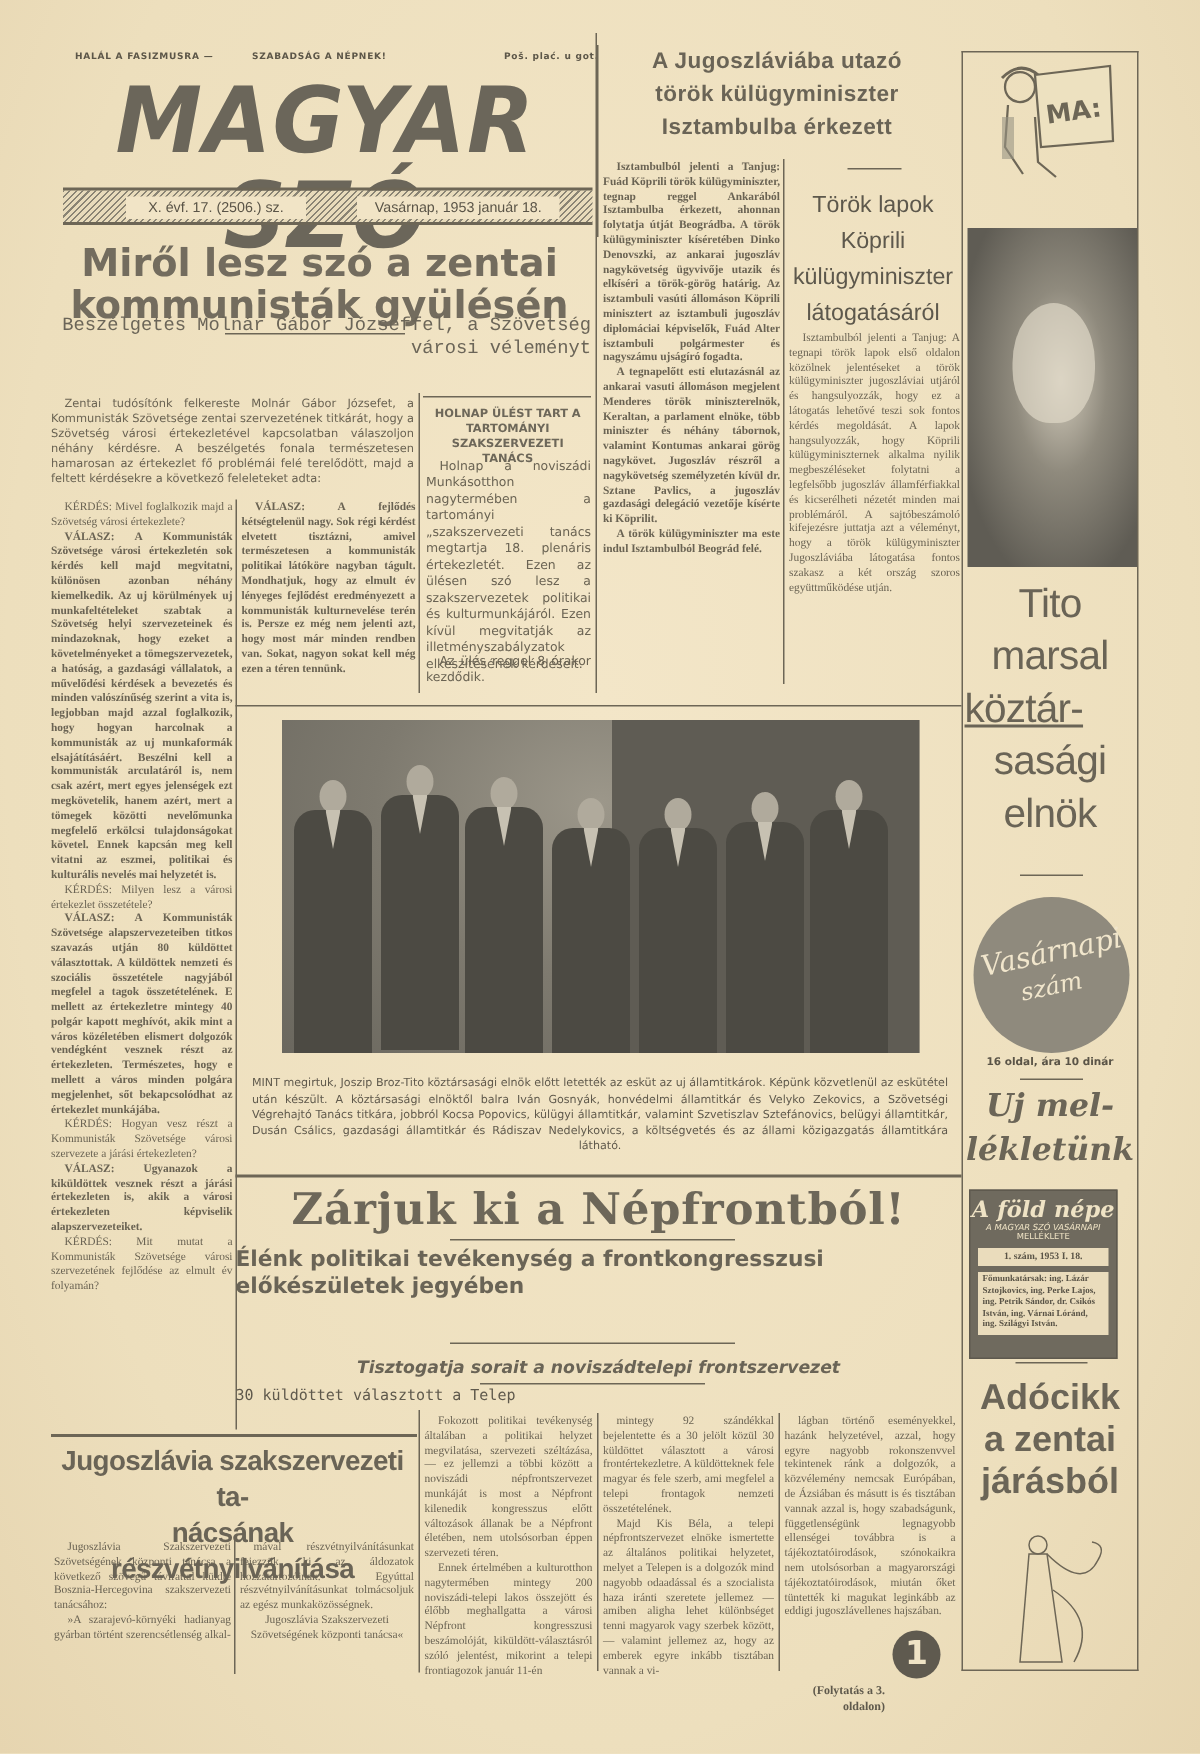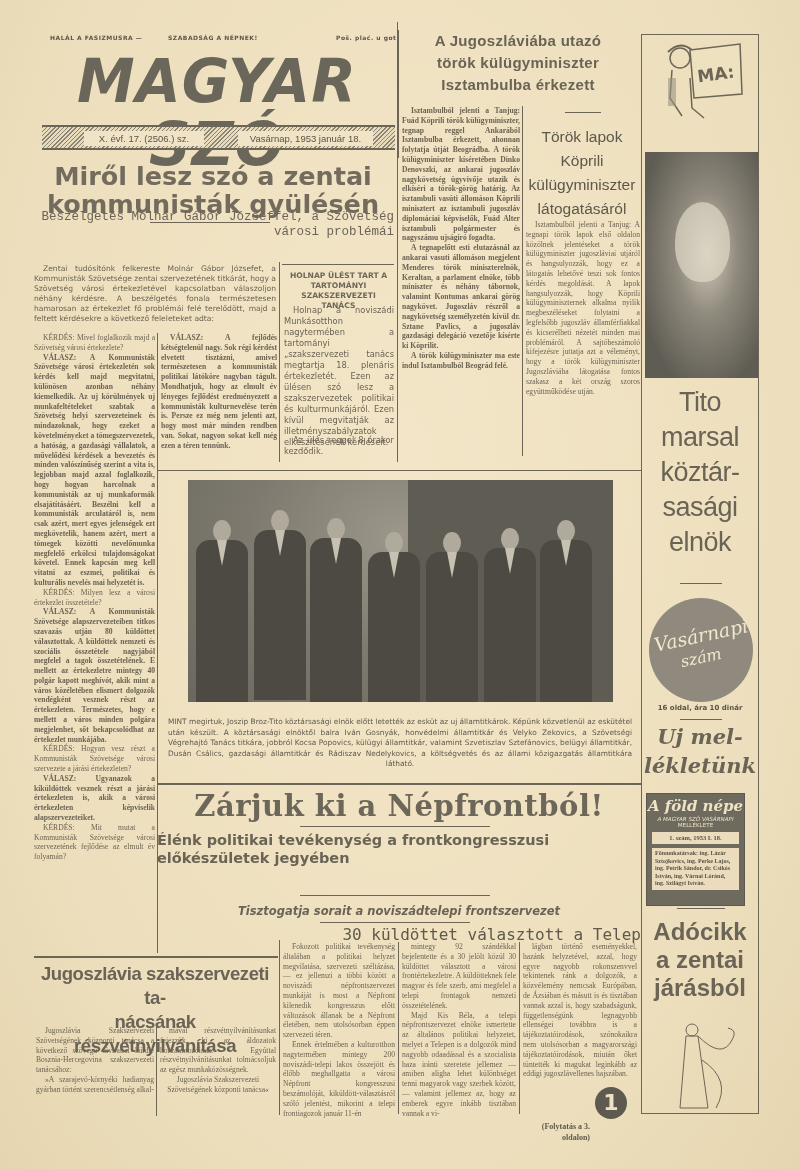--- a/index.html
+++ b/index.html
@@ -59,21 +59,21 @@
   </div>
   <div class="rule-v" style="left:398px;top:30px;height:128px;"></div>
 
   <div class="abs h-big" style="left:32px;top:162px;width:362px;font-size:25.5px;line-height:28px;">
     <div>Miről lesz szó a zentai</div>
     <div>kommunisták gyülésén</div>
   </div>
   <div class="rule-h" style="left:150px;top:222px;width:120px;"></div>
   <div class="abs" style="left:32px;top:210px;width:362px;text-align:right;font-family:Liberation Mono, monospace;font-size:12.5px;line-height:15px;color:#6b6558;">
     <div>Beszélgetés Molnár Gábor Józseffel, a Szövetség</div>
-    <div>városi problémái</div>
+    <div>városi véleményt</div>
   </div>
   <div class="abs body-sans indent" style="left:34px;top:264px;width:242px;font-size:7.6px;line-height:10px;">Zentai tudósítónk felkereste Molnár Gábor Józsefet, a Kommunisták Szövetsége zentai szervezetének titkárát, hogy a Szövetség városi értekezletével kapcsolatban válaszoljon néhány kérdésre. A beszélgetés fonala természetesen hamarosan az értekezlet fő problémái felé terelődött, majd a feltett kérdésekre a következő feleleteket adta:</div>
 
   <div class="abs" style="left:34px;top:333px;width:121px;">
     <p class="body-txt indent">KÉRDÉS: Mivel foglalkozik majd a Szövetség városi értekezlete?</p>
     <p class="body-txt bold indent">VÁLASZ: A Kommunisták Szövetsége városi értekezletén sok kérdés kell majd megvitatni, különösen azonban néhány kiemelkedik. Az uj körülmények uj munkafeltételeket szabtak a Szövetség helyi szervezeteinek és mindazoknak, hogy ezeket a követelményeket a tömegszervezetek, a hatóság, a gazdasági vállalatok, a művelődési kérdések a bevezetés és minden valószínűség szerint a vita is, legjobban majd azzal foglalkozik, hogy hogyan harcolnak a kommunisták az uj munkaformák elsajátításáért. Beszélni kell a kommunisták arculatáról is, nem csak azért, mert egyes jelenségek ezt megkövetelik, hanem azért, mert a tömegek közötti nevelőmunka megfelelő erkölcsi tulajdonságokat követel. Ennek kapcsán meg kell vitatni az eszmei, politikai és kulturális nevelés mai helyzetét is.</p>
     <p class="body-txt indent">KÉRDÉS: Milyen lesz a városi értekezlet összetétele?</p>
     <p class="body-txt bold indent">VÁLASZ: A Kommunisták Szövetsége alapszervezeteiben titkos szavazás utján 80 küldöttet választottak. A küldöttek nemzeti és szociális összetétele nagyjából megfelel a tagok összetételének. E mellett az értekezletre mintegy 40 polgár kapott meghívót, akik mint a város közéletében elismert dolgozók vendégként vesznek részt az értekezleten. Természetes, hogy e mellett a város minden polgára megjelenhet, sőt bekapcsolódhat az értekezlet munkájába.</p>
     <p class="body-txt indent">KÉRDÉS: Hogyan vesz részt a Kommunisták Szövetsége városi szervezete a járási értekezleten?</p>
     <p class="body-txt bold indent">VÁLASZ: Ugyanazok a kiküldöttek vesznek részt a járási értekezleten is, akik a városi értekezleten képviselik alapszervezeteiket.</p>
@@ -125,21 +125,21 @@
       <text x="56" y="42" text-anchor="middle" font-family="DejaVu Sans, sans-serif" font-weight="bold" font-size="17" fill="#6d6656" transform="rotate(-8 56 38)">MA:</text>
     </svg>
   </div>
 
   <div class="photo" style="left:645px;top:152px;width:113px;height:226px;background:radial-gradient(ellipse at 55% 45%, #d2cbbb 0%, #8f8a7d 35%, #5f5c54 80%);">
     <div style="position:absolute;left:30px;top:50px;width:55px;height:80px;border-radius:50% 50% 45% 45%;background:#e0d9c8;opacity:0.7;"></div>
   </div>
 
   <div class="abs h-cond" style="left:643px;top:385px;width:114px;font-size:27px;line-height:35px;font-weight:normal;color:#6a6456;letter-spacing:-0.5px;">
     <div>Tito marsal</div>
-    <div style="text-align:center;padding-right:0;">köztár-</div>
+    <div style="text-align:left;padding-right:0;text-decoration:underline;">köztár-</div>
     <div>sasági</div>
     <div>elnök</div>
   </div>
   <div class="rule-h" style="left:680px;top:583px;width:42px;"></div>
 
   <div class="circle-ad">
     <div style="margin-top:26px;font-size:19px;transform:rotate(-12deg);">Vasárnapi</div>
     <div style="margin-top:2px;font-size:16px;transform:rotate(-12deg);">szám</div>
   </div>
   <div class="abs" style="left:643px;top:704px;width:114px;text-align:center;font-family:'DejaVu Sans',sans-serif;font-weight:bold;font-size:7px;color:#5a5447;">16 oldal, ára 10 dinár</div>
@@ -223,21 +223,21 @@
   <div class="rule-h thick" style="left:157px;top:783px;width:484px;"></div>
   <div class="abs" style="left:157px;top:788px;width:484px;text-align:center;font-family:'DejaVu Serif',serif;font-weight:bold;font-size:29px;line-height:36px;color:#6d6759;letter-spacing:0.5px;">Zárjuk ki a Népfrontból!</div>
   <div class="rule-h" style="left:300px;top:826px;width:190px;"></div>
   <div class="abs" style="left:157px;top:831px;width:484px;text-align:left;font-family:'DejaVu Sans',sans-serif;font-weight:bold;font-size:14.5px;line-height:18px;color:#6a6456;">
     <div>Élénk politikai tevékenység a frontkongresszusi</div>
     <div>előkészületek jegyében</div>
   </div>
   <div class="rule-h" style="left:300px;top:895px;width:190px;"></div>
   <div class="abs" style="left:157px;top:904px;width:484px;text-align:center;font-family:'DejaVu Sans',sans-serif;font-weight:bold;font-style:italic;font-size:11.5px;color:#6a6456;">Tisztogatja sorait a noviszádtelepi frontszervezet</div>
   <div class="rule-h" style="left:320px;top:922px;width:150px;"></div>
-  <div class="abs" style="left:157px;top:925px;width:484px;text-align:right;font-family:'DejaVu Sans Mono',monospace;font-size:16px;color:#5f594c;">30 küldöttet választott a Telep</div>
+  <div class="abs" style="left:157px;top:925px;width:484px;text-align:left;font-family:'DejaVu Sans Mono',monospace;font-size:10px;color:#5f594c;">30 küldöttet választott a Telep</div>
 
   <div class="abs" style="left:283px;top:942px;width:112px;">
     <p class="body-txt indent">Fokozott politikai tevékenység általában a politikai helyzet megvilatása, szervezeti széltázása, — ez jellemzi a többi között a noviszádi népfrontszervezet munkáját is most a Népfront kilenedik kongresszus előtt változások állanak be a Népfront életében, nem utolsósorban éppen szervezeti téren.</p>
     <p class="body-txt indent">Ennek értelmében a kulturotthon nagytermében mintegy 200 noviszádi-telepi lakos összejött és élőbb meghallgatta a városi Népfront kongresszusi beszámolóját, kiküldött-választásról szóló jelentést, mikorint a telepi frontiagozok január 11-én</p>
   </div>
   <div class="rule-v" style="left:398px;top:942px;height:172px;"></div>
   <div class="abs" style="left:402px;top:942px;width:114px;">
     <p class="body-txt indent">mintegy 92 szándékkal bejelentette és a 30 jelölt közül 30 küldöttet választott a városi frontértekezletre. A küldötteknek fele magyar és fele szerb, ami megfelel a telepi frontagok nemzeti összetételének.</p>
     <p class="body-txt indent">Majd Kis Béla, a telepi népfrontszervezet elnöke ismertette az általános politikai helyzetet, melyet a Telepen is a dolgozók mind nagyobb odaadással és a szocialista haza iránti szeretete jellemez — amiben aligha lehet különbséget tenni magyarok vagy szerbek között, — valamint jellemez az, hogy az emberek egyre inkább tisztában vannak a vi-</p>
   </div>

